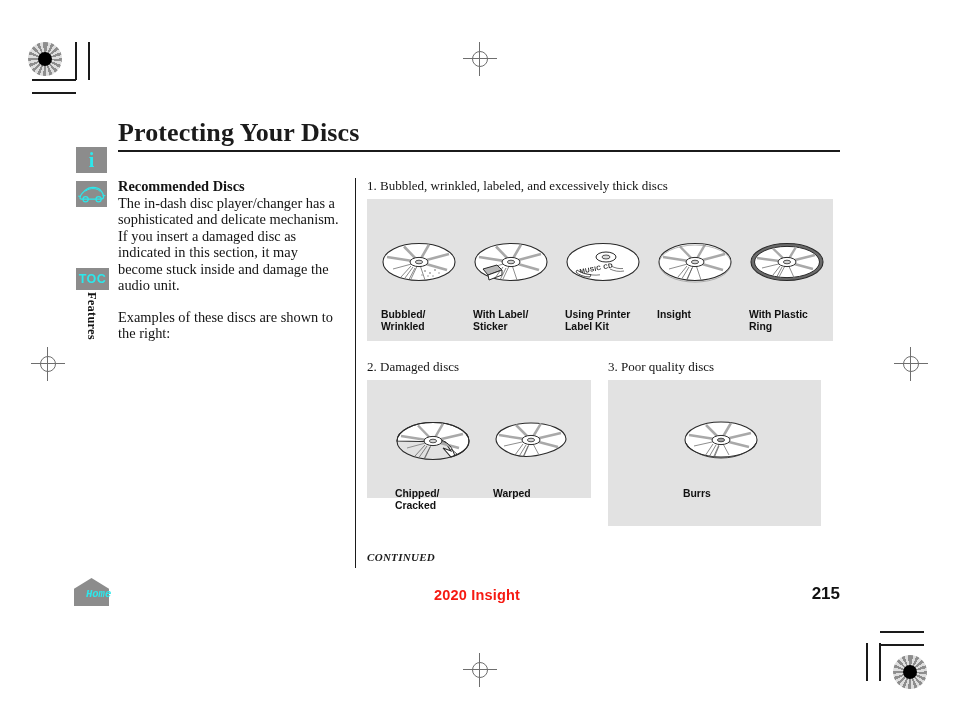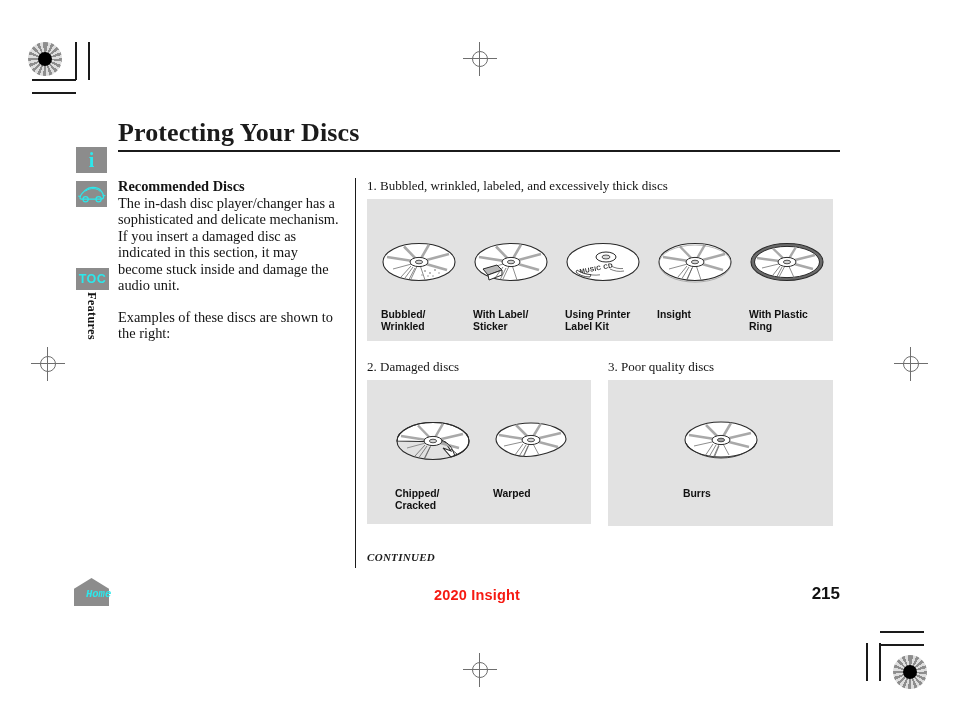--- a/index.html
+++ b/index.html
@@ -174,22 +174,22 @@
     white-space: nowrap;
   }
   .fig-box {
     background: #e2e2e2;
     position: relative;
   }
   #fig1-box { width: 466px; height: 142px; }
 
   .row-2-3 { display: flex; gap: 17px; margin-top: 18px; }
   .col-fig { }
-  #fig2-box { width: 224px; height: 144px; }
-  #fig3-box { width: 225px; height: 146px; }
+  #fig2-box { width: 224px; height: 118px; }
+  #fig3-box { width: 201px; height: 146px; padding-left: 12px; }
 
   .disc-row {
     position: absolute;
     display: flex;
     left: 0; right: 0;
   }
   .disc-cell { text-align: left; }
   .disc-art { position: relative; }
   .disc-label {
     font-family: "Liberation Sans", sans-serif;

